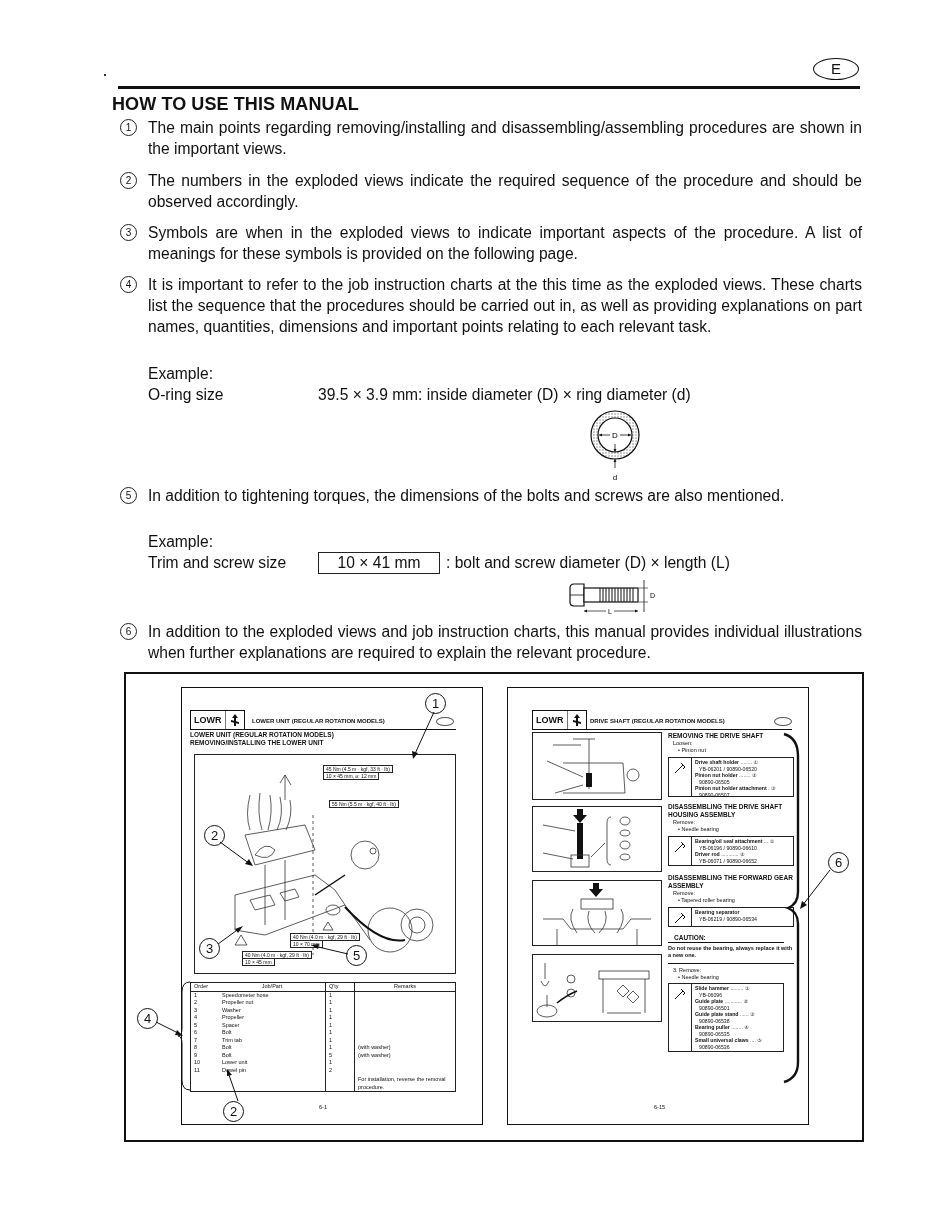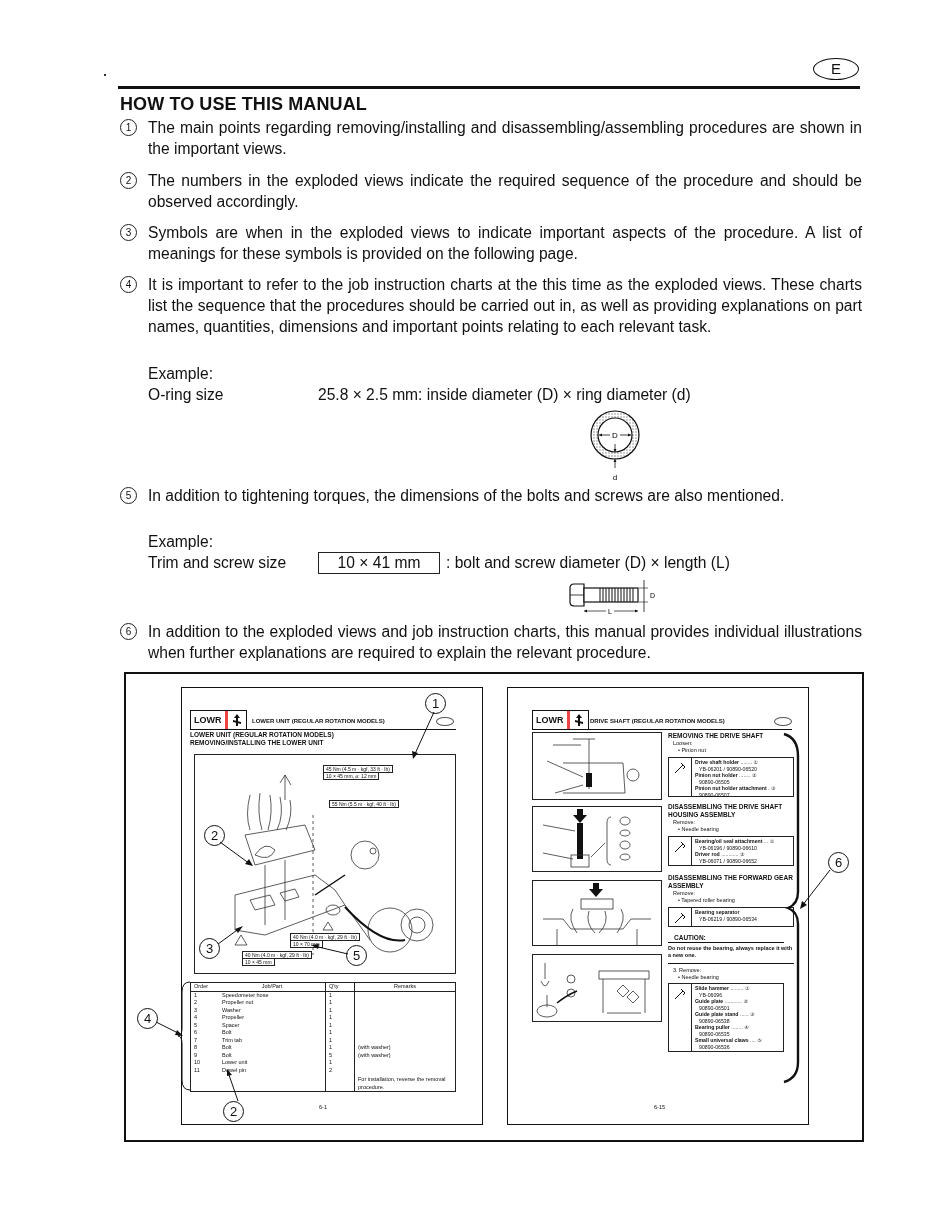--- a/index.html
+++ b/index.html
@@ -1,35 +1,35 @@
 <!DOCTYPE html>
 <html><head>
 <meta charset="utf-8">
 <style>
   html, body { margin: 0; padding: 0; background: #ffffff; }
   body { width: 935px; height: 1210px; position: relative; overflow: hidden; color: #111; font-family: "Liberation Sans", sans-serif; }
   .abs { position: absolute; }
   .lang-badge { left: 813px; top: 58px; width: 44px; height: 20px; border: 1.5px solid #111; border-radius: 50%; text-align: center; font-size: 15px; line-height: 20px; }
   .top-rule { left: 118px; top: 86px; width: 742px; height: 3px; background: #111; }
   .dot { left: 104px; top: 74px; width: 2px; height: 2px; background: #333; }
-  .title { left: 120px; top: 94px; font-size: 18px; font-weight: bold; letter-spacing: 0.1px; }
+  .title { left: 112px; top: 94px; font-size: 18px; font-weight: bold; letter-spacing: 0.1px; }
   .item { left: 120px; width: 742px; font-size: 15.6px; line-height: 21px; }
   .item .num { position: absolute; left: 0; top: 2px; width: 15px; height: 15px; border: 1px solid #222; border-radius: 50%; font-size: 10px; line-height: 15px; text-align: center; }
   .item .txt { margin-left: 28px; text-align: justify; }
   .ex { font-size: 15.6px; line-height: 21px; }
   .bolt-box { left: 318px; top: 552px; width: 120px; height: 20px; border: 1px solid #222; font-size: 15.6px; line-height: 20px; text-align: center; }
   
   .frame { left: 124px; top: 672px; width: 736px; height: 466px; border: 2px solid #111; }
   .subpage { border: 1.5px solid #111; background: #fff; }
   .sp-left { left: 181px; top: 687px; width: 300px; height: 436px; }
   .sp-right { left: 507px; top: 687px; width: 300px; height: 436px; }
   .tiny { font-size: 6.5px; line-height: 8px; font-weight: bold; }
   .micro { font-size: 5.5px; line-height: 7px; }
   .hdr-box { border: 1px solid #111; height: 18px; display: flex; align-items: center; }
-  .hdr-lowr { font-size: 9px; font-weight: bold; padding: 0 3px; border-right: 3px solid #ef4444; height: 18px; line-height: 18px; }
+  .hdr-lowr { font-size: 9px; font-weight: bold; padding: 0 3px; border-right: 1px solid #ef4444; height: 18px; line-height: 18px; }
   .hdr-icon { width: 18px; height: 18px; display: flex; align-items: center; justify-content: center; }
   .callout { width: 19px; height: 19px; border: 1px solid #111; border-radius: 50%; font-size: 13px; line-height: 19px; text-align: center; background: #fff; }
   .fig { border: 1px solid #222; }
   .spec { border: 1px solid #222; font-size: 5px; line-height: 6px; padding: 0 2px; background: #fff; white-space: nowrap; }
   table.job { border-collapse: collapse; font-size: 5.5px; }
   table.job td, table.job th { padding: 0 3px; line-height: 7.5px; font-weight: normal; text-align: left; }
   .toolbox { border: 1px solid #222; display: flex; }
   .toolbox .ti { width: 22px; border-right: 1px solid #222; display: flex; align-items: flex-start; justify-content: center; padding-top: 3px; }
   .toolbox .tl { padding: 1px 3px; font-size: 5.2px; line-height: 6.5px; flex: 1; }
   .toolbox .tl b { font-weight: bold; }
@@ -54,21 +54,21 @@
   <span class="num">3</span>
   <div class="txt">Symbols are when in the exploded views to indicate important aspects of the procedure. A list of meanings for these symbols is provided on the following page.</div>
 </div>
 <div class="abs item" style="top:274px">
   <span class="num">4</span>
   <div class="txt">It is important to refer to the job instruction charts at the this time as the exploded views. These charts list the sequence that the procedures should be carried out in, as well as providing explanations on part names, quantities, dimensions and important points relating to each relevant task.</div>
 </div>
 
 <div class="abs ex" style="left:148px; top:363px">Example:</div>
 <div class="abs ex" style="left:148px; top:384px">O-ring size</div>
-<div class="abs ex" style="left:318px; top:384px">25.8 × 2.5 mm: inside diameter (D) × ring diameter (d)</div>
+<div class="abs ex" style="left:318px; top:384px">39.5 × 3.9 mm: inside diameter (D) × ring diameter (d)</div>
 <svg class="abs" style="left:584px; top:410px" width="64" height="74">
   <defs>
       <pattern id="dots" width="3" height="3" patternUnits="userSpaceOnUse">
         <circle cx="1" cy="1" r="0.7" fill="#777"></circle>
       </pattern>
     </defs>
   <circle cx="31" cy="25" r="24" fill="url(#dots)" stroke="#111" stroke-width="1.2"></circle>
   <circle cx="31" cy="25" r="17" fill="#fff" stroke="#111" stroke-width="1.2"></circle>
   <line x1="15" y1="25" x2="26" y2="25" stroke="#111" stroke-width="0.8"></line>
   <line x1="36" y1="25" x2="47" y2="25" stroke="#111" stroke-width="0.8"></line>

